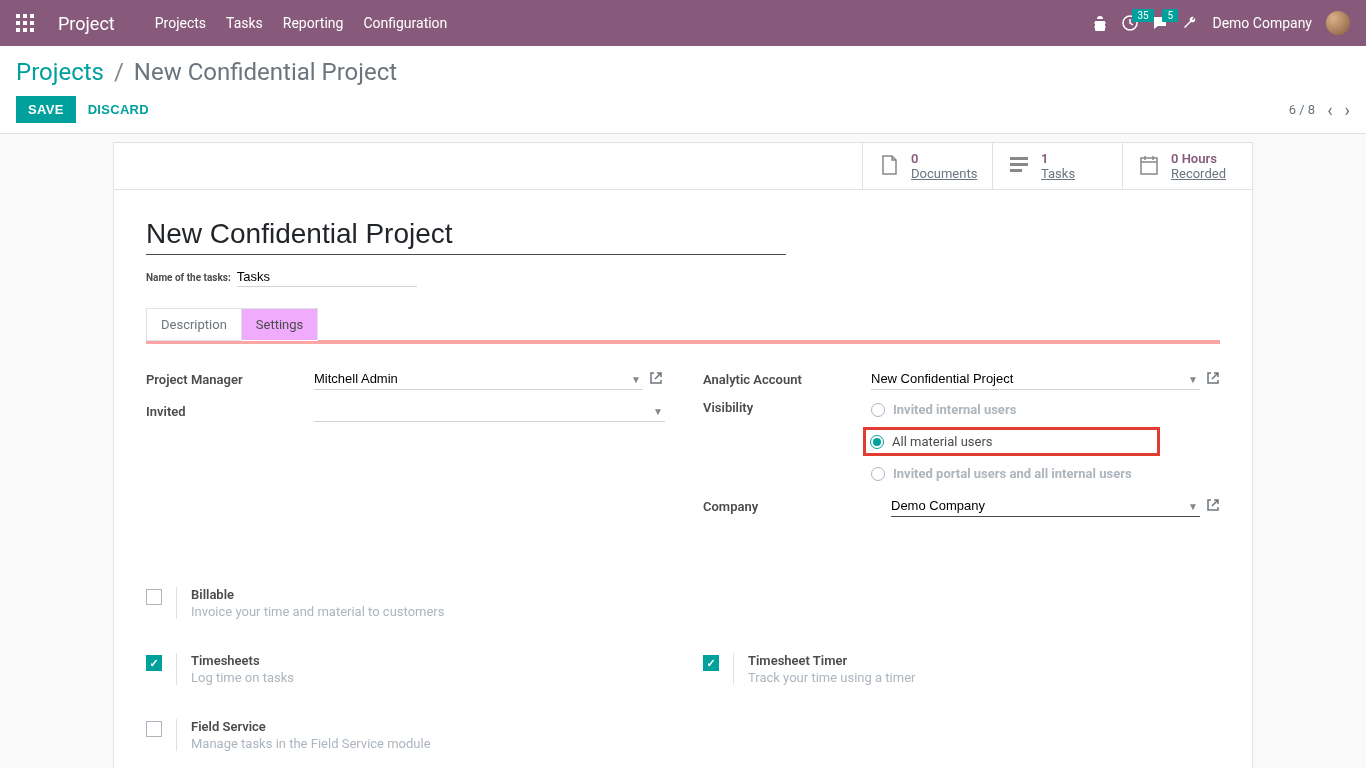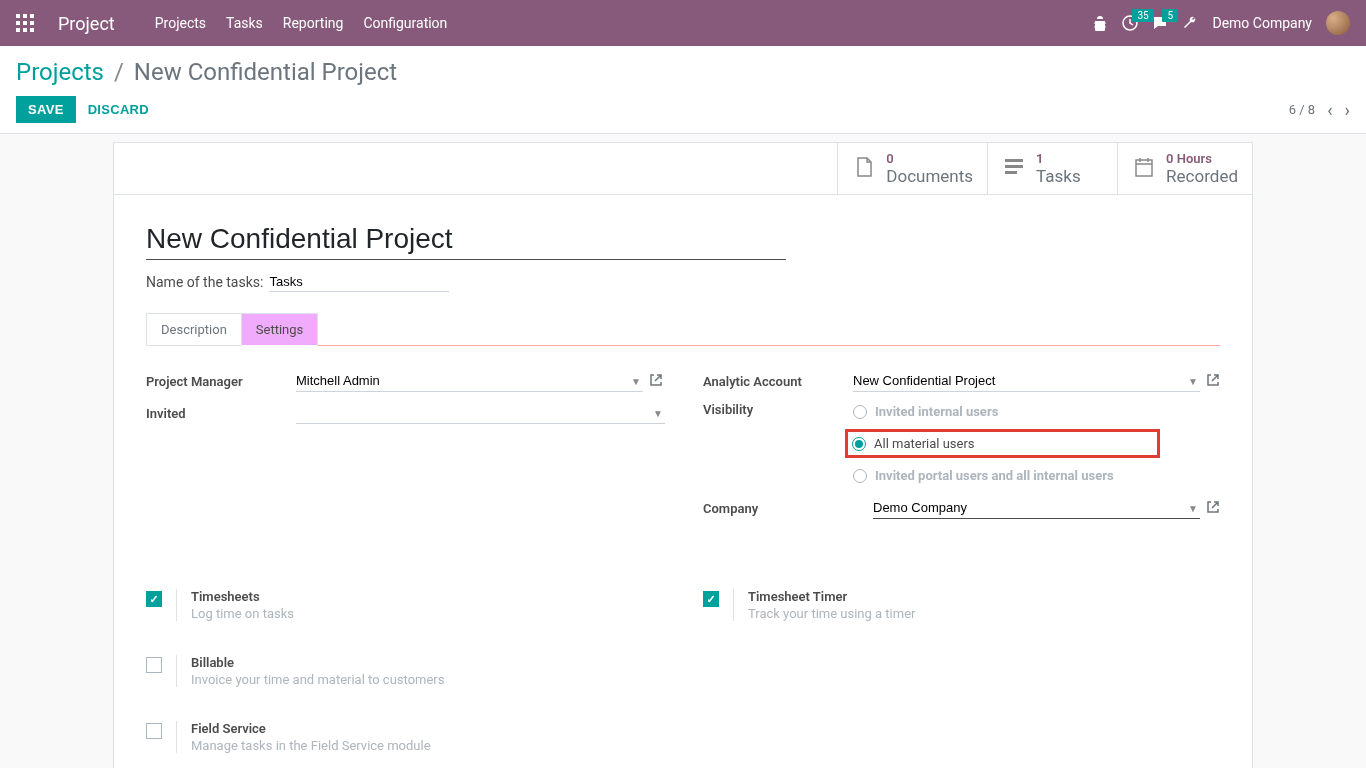--- a/index.html
+++ b/index.html
@@ -32,42 +32,42 @@
 
 
 .main-scroll { height: calc(768px - 46px - 86px); overflow-y: auto; padding: 8px 0; }
 .form-sheet { width: 1140px; margin: 0 auto; background: #fff; border: 1px solid #dee2e6; position: relative; }
 
 
 .stat-box { display: flex; justify-content: flex-end; border-bottom: 1px solid #dee2e6; }
 .stat-btn { border-left: 1px solid #dee2e6; padding: 8px 14px; display: flex; align-items: center; gap: 10px; cursor: pointer; min-width: 130px; }
 .stat-btn .stat-text { display: flex; flex-direction: column; }
 .stat-btn .stat-val { color: #875A7B; font-weight: 600; font-size: 13px; }
-.stat-btn .stat-label { color: #6c757d; font-size: 17px; }
+.stat-btn .stat-label { color: #6c757d; font-size: 13px; text-decoration: underline; }
 .stat-icon { color: #6c757d; }
 
 
 .form-body { padding: 24px 32px; }
 .title-input { font-size: 28px; font-weight: 500; color: #212529; border: none; border-bottom: 1px solid #4c4c4c; width: 640px; padding: 4px 0; outline: none; }
 .subtitle-row { margin-top: 12px; display: flex; align-items: center; gap: 6px; }
-.subtitle-label { font-weight: 400; font-size: 14px; }
+.subtitle-label { font-weight: 700; font-size: 10px; }
 .subtitle-input { border: none; border-bottom: 1px solid #ced4da; padding: 2px 0; font-size: 13px; outline: none; width: 180px; }
 
 
-.tabs { display: flex; border-bottom: 1px solid #fca5a5; margin-top: 20px; }
+.tabs { display: flex; border-bottom: 4px solid #fca5a5; margin-top: 20px; }
 .tab { padding: 8px 14px; background: #fff; border: 1px solid transparent; border-bottom: none; cursor: pointer; font-size: 13px; color: #6c757d; position: relative; top: 1px; }
 .tab.active { border-color: #dee2e6; color: #4c4c4c; background: #f0abfc; }
 .tab:not(.active) { border: 1px solid #dee2e6; border-bottom: 1px solid #dee2e6; background:#fff; }
 .tab:first-child { border-right: none;}
 .tab.active { border-bottom: 1px solid #fff; }
 
 
 .settings-grid { display: grid; grid-template-columns: 1fr 1fr; gap: 0 40px; margin-top: 24px; }
 .field-row { display: flex; align-items: center; margin-bottom: 10px; }
-.field-label { width: 150px; font-weight: 600; font-size: 13px; }
+.field-label { width: 168px; font-weight: 600; font-size: 13px; }
 .field-input-wrap { flex: 1; display: flex; align-items: center; position: relative; }
 .field-select { flex: 1; border: none; border-bottom: 1px solid #ced4da; padding: 3px 0; font-size: 13px; background: none; outline: none; }
 .field-select.required { border-bottom-color: #4c4c4c; }
 .caret { color: #888; font-size: 10px; margin-left: -12px; pointer-events: none; }
 .ext-icon { color: #6c757d; margin-left: 8px; cursor: pointer; }
 
 .radio-group { display: flex; flex-direction: column; gap: 10px; padding-top: 2px; }
 .radio-item { display: flex; align-items: center; gap: 8px; cursor: pointer; }
 .radio-circle { width: 14px; height: 14px; border: 1px solid #adb5bd; border-radius: 50%; display: flex; align-items: center; justify-content: center; }
 .radio-circle.checked { border-color: #00A09D; }
@@ -287,46 +287,46 @@
               </span>
             </div>
           </div>
         </div>
       </div>
 
       
       <div class="options-section">
         <div class="option-row">
           <div class="option-item">
+            <div class="checkbox"></div>
+            <div class="option-divider"></div>
+            <div class="option-text">
+              <span class="option-title">Billable</span>
+              <span class="option-desc">Invoice your time and material to customers</span>
+            </div>
+          </div>
+          <div class="option-item"></div>
+        </div>
+        <div class="option-row">
+          <div class="option-item">
             <div class="checkbox checked"></div>
             <div class="option-divider"></div>
             <div class="option-text">
               <span class="option-title">Timesheets</span>
               <span class="option-desc">Log time on tasks</span>
             </div>
           </div>
           <div class="option-item">
             <div class="checkbox checked"></div>
             <div class="option-divider"></div>
             <div class="option-text">
               <span class="option-title">Timesheet Timer</span>
               <span class="option-desc">Track your time using a timer</span>
             </div>
           </div>
-        </div>
-        <div class="option-row">
-          <div class="option-item">
-            <div class="checkbox"></div>
-            <div class="option-divider"></div>
-            <div class="option-text">
-              <span class="option-title">Billable</span>
-              <span class="option-desc">Invoice your time and material to customers</span>
-            </div>
-          </div>
-          <div class="option-item"></div>
         </div>
         <div class="option-row">
           <div class="option-item">
             <div class="checkbox"></div>
             <div class="option-divider"></div>
             <div class="option-text">
               <span class="option-title">Field Service</span>
               <span class="option-desc">Manage tasks in the Field Service module</span>
             </div>
           </div>

